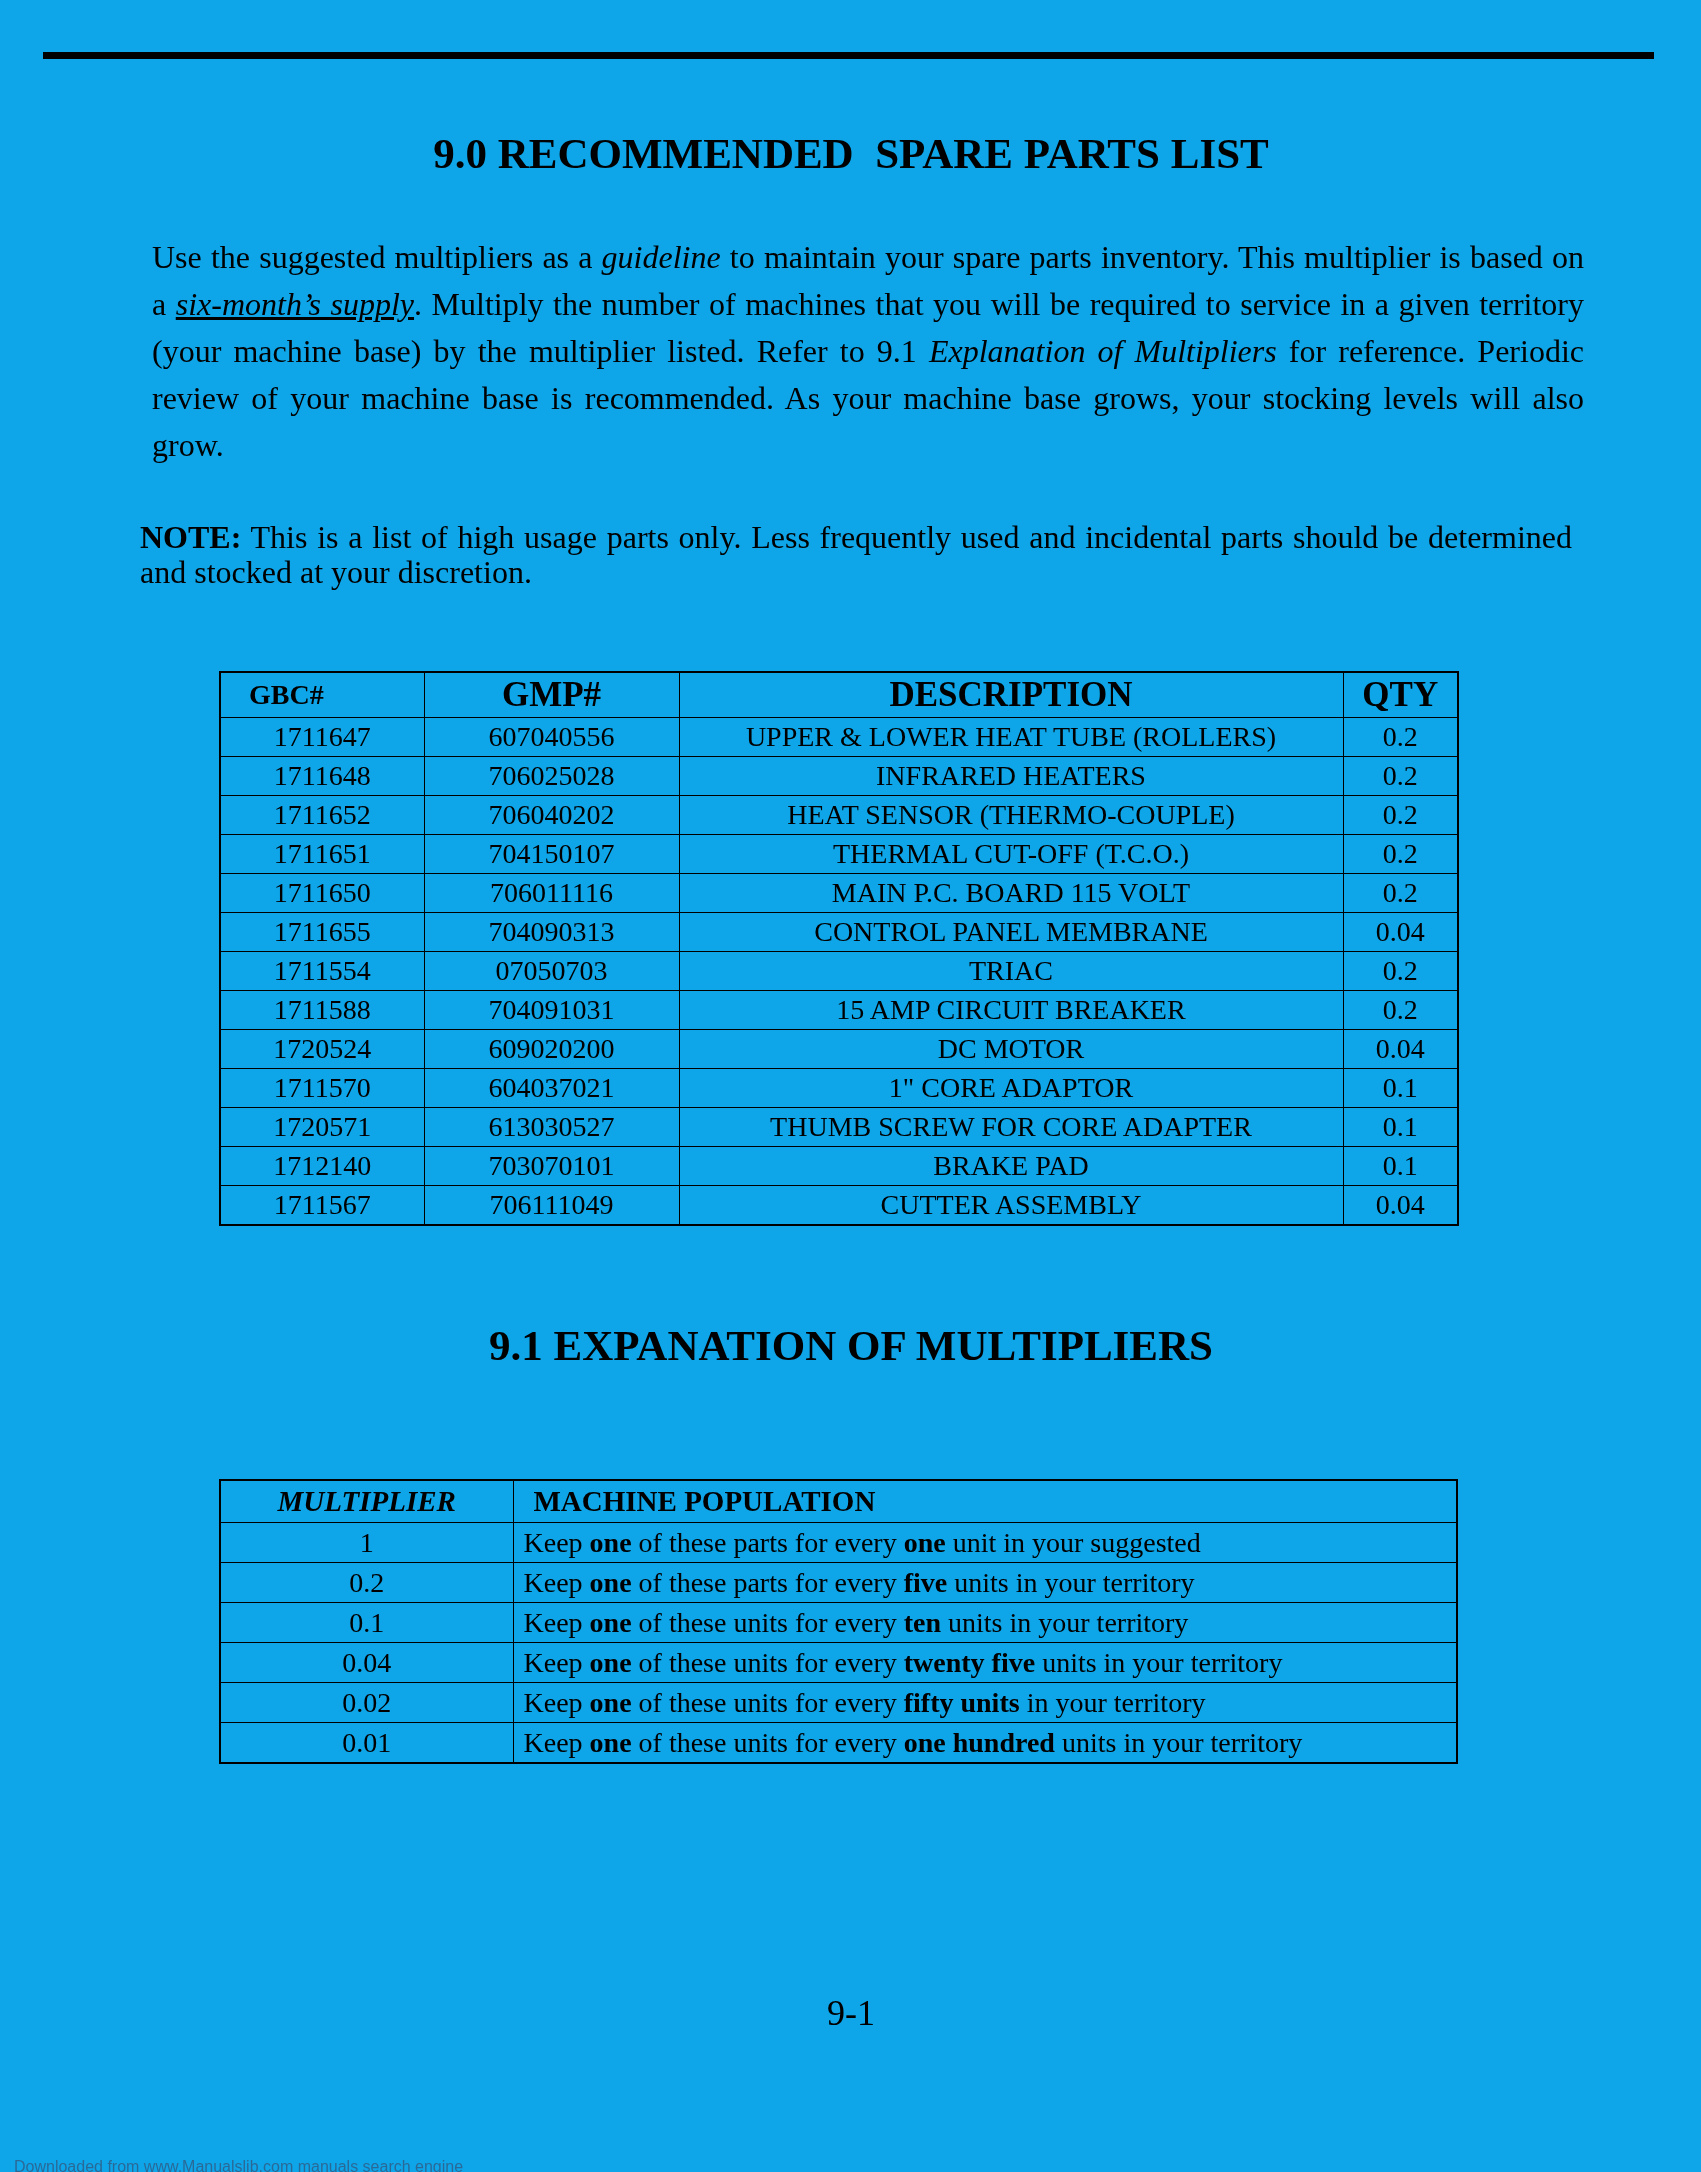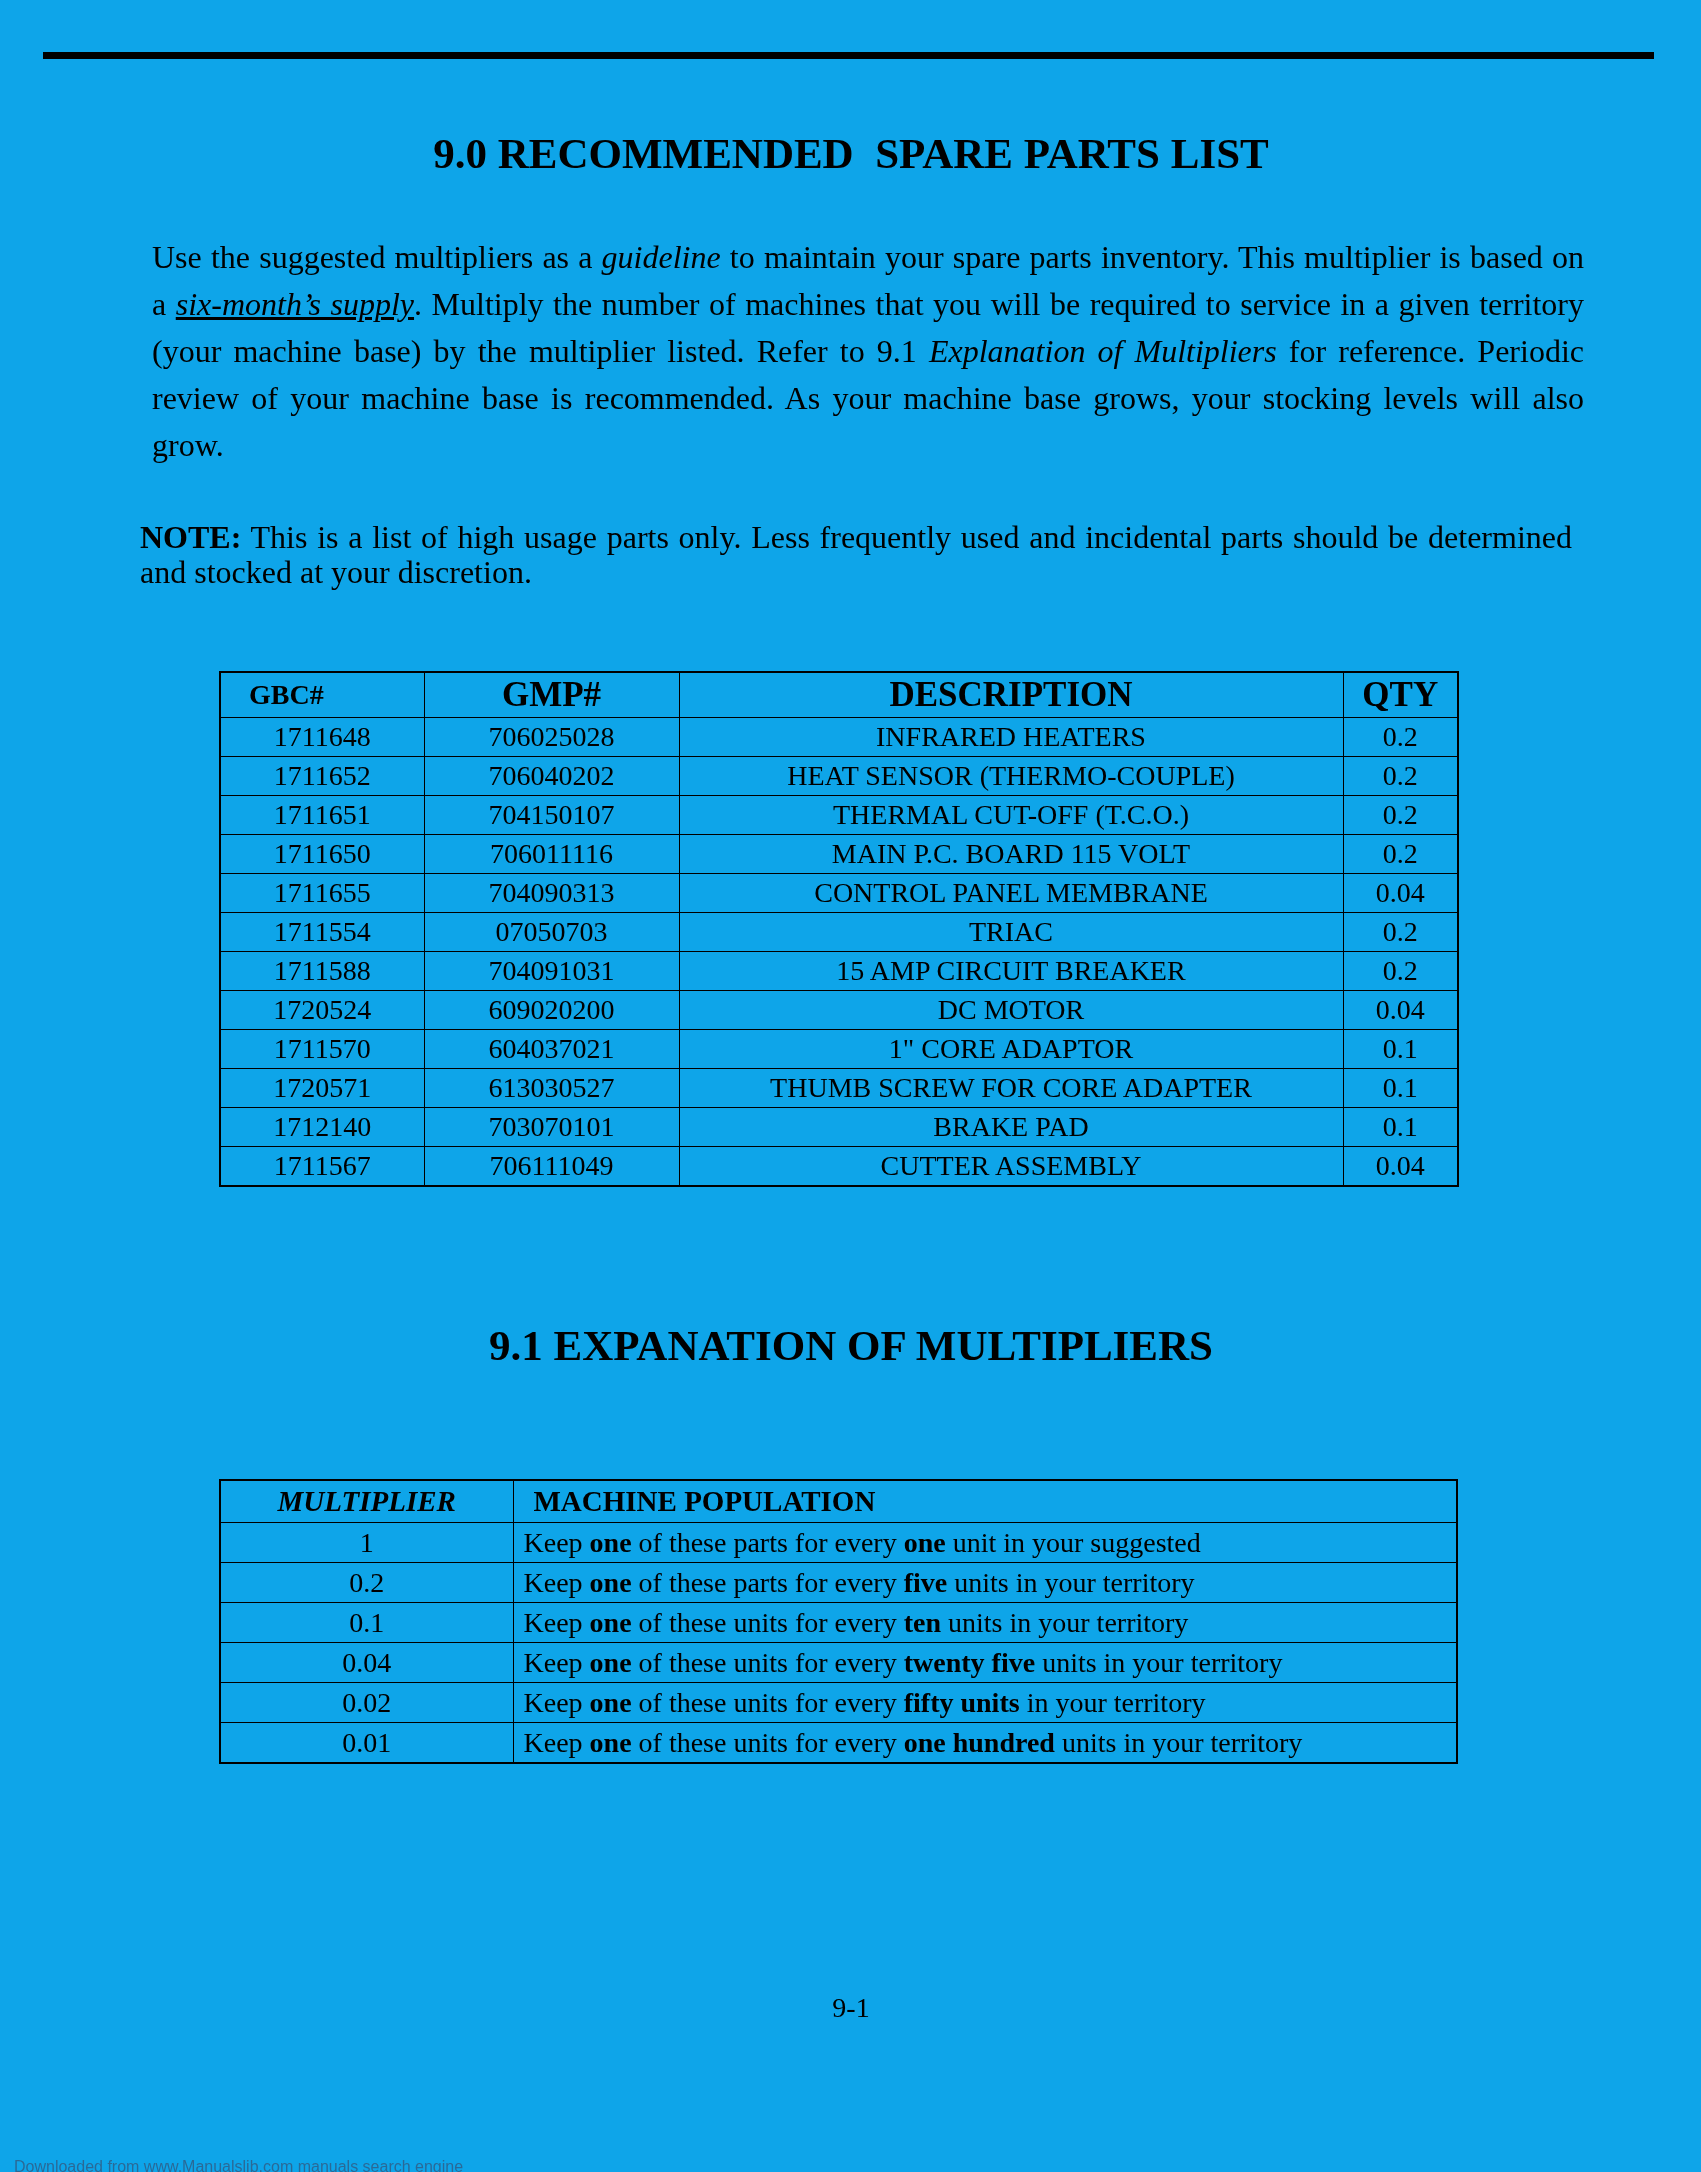--- a/index.html
+++ b/index.html
@@ -79,21 +79,21 @@
   .mult-table th { height: 39px; font-weight: bold; }
   th.h-mult { font-size: 29px; font-style: italic; text-align: center; }
   th.h-pop  { font-size: 29px; text-align: left; padding-left: 20px; }
   .mult-table td { height: 37px; font-size: 28px; }
   td.c-mult { text-align: center; }
   td.c-pop  { text-align: left; padding-left: 10px; }
   .pagenum {
     position: absolute;
     top: 1992px; left: 0; width: 100%;
     text-align: center;
-    font-size: 28px;
+    font-size: 36px;
     margin: 0;
   }
   .watermark {
     position: absolute;
     top: 2158px; left: 14px;
     font-size: 16px;
     font-family: "Liberation Sans", sans-serif;
     color: #3a4a6b;
     opacity: 0.65;
     white-space: nowrap;
@@ -122,20 +122,26 @@
     <thead>
       <tr>
         <th class="h-gbc">GBC#</th>
         <th class="h-gmp">GMP#</th>
         <th class="h-desc">DESCRIPTION</th>
         <th class="h-qty">QTY</th>
       </tr>
     </thead>
     <tbody>
       <tr>
+        <td>1711647</td>
+        <td>607040556</td>
+        <td>UPPER &amp; LOWER HEAT TUBE (ROLLERS)</td>
+        <td>0.2</td>
+      </tr>
+      <tr>
         <td>1711648</td>
         <td>706025028</td>
         <td>INFRARED HEATERS</td>
         <td>0.2</td>
       </tr>
       <tr>
         <td>1711652</td>
         <td>706040202</td>
         <td>HEAT SENSOR (THERMO-COUPLE)</td>
         <td>0.2</td>

